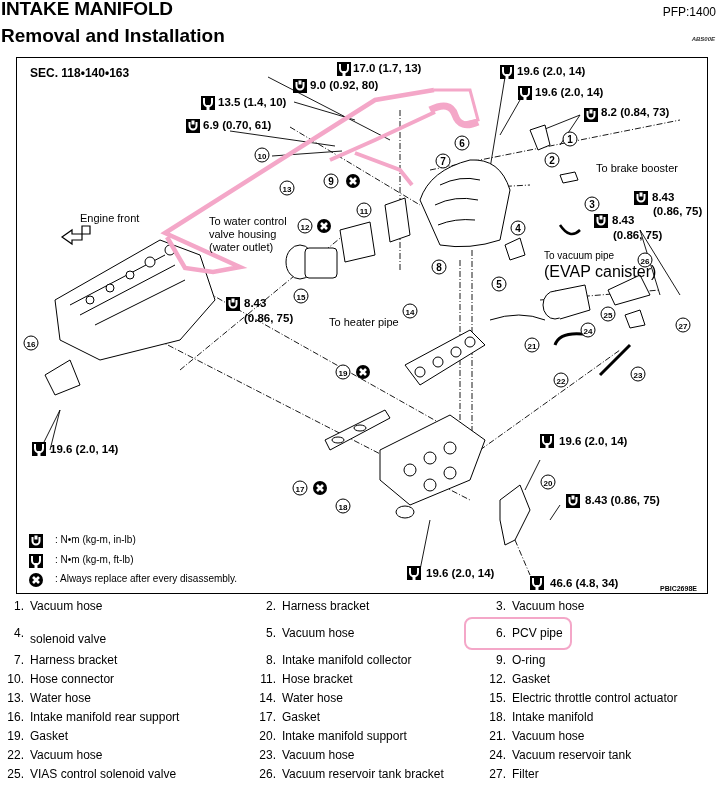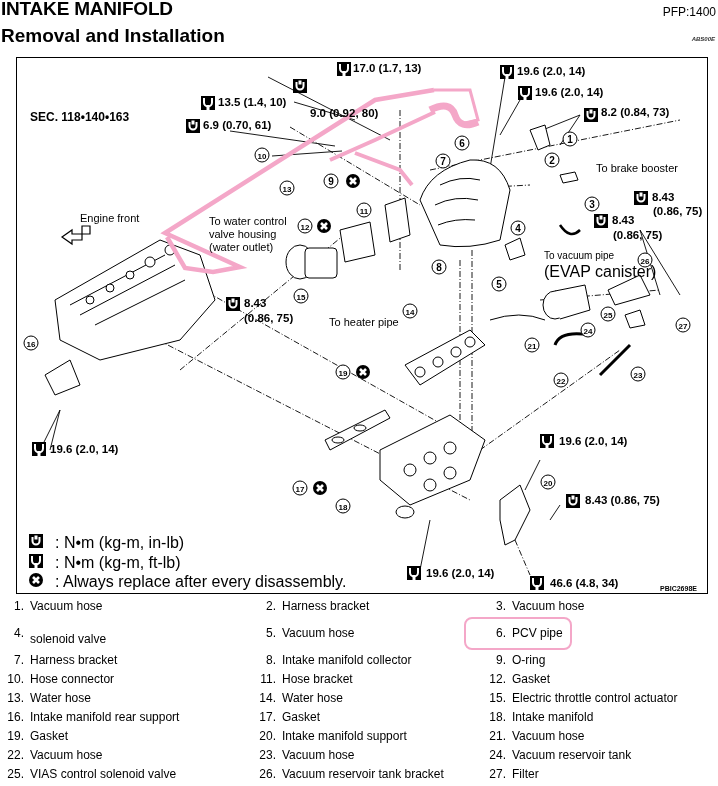--- a/index.html
+++ b/index.html
@@ -4,24 +4,24 @@
 <style>
   html, body { margin: 0; padding: 0; background: #ffffff; }
   body { width: 718px; height: 786px; position: relative; overflow: hidden; font-family: "Liberation Sans", sans-serif; color: #000; }
   .abs { position: absolute; }
   #title { left: 1px; top: -2px; font-size: 19px; font-weight: bold; letter-spacing: -0.2px; white-space: nowrap; }
   #subtitle { left: 1px; top: 25px; font-size: 19px; font-weight: bold; white-space: nowrap; }
   #pfp { right: 2px; top: 5px; font-size: 12px; white-space: nowrap; }
   #code { right: 3px; top: 36px; font-size: 6px; font-style: italic; font-weight: bold; color: #333; }
   #frame { left: 16px; top: 57px; width: 692px; height: 537px; border: 1.5px solid #000; box-sizing: border-box; }
   #diagram { position: absolute; left: 0; top: 0; }
-  .sec { font-size: 12px; font-weight: bold; margin-top: 44px; }
+  .sec { font-size: 12px; font-weight: bold; }
   .tq { font-size: 11.5px; font-weight: bold; white-space: nowrap; }
   .note { font-size: 11px; white-space: nowrap; }
-  .legend-row { font-size: 16px; white-space: nowrap; display: flex; align-items: center; gap: 4px; }
+  .legend-row { font-size: 10px; white-space: nowrap; display: flex; align-items: center; gap: 4px; }
   .pbic { font-size: 7px; font-weight: bold; }
   .prow { position: absolute; font-size: 12px; white-space: nowrap; }
   .pnum { position: absolute; text-align: right; width: 24px; }
   .plabel { position: absolute; left: 30px; line-height: 14px; }
   #hl { position: absolute; left: 464px; top: 617px; width: 108px; height: 33px; border: 2.5px solid #f4a7c8; border-radius: 8px; box-sizing: border-box; }
 </style>
 </head>
 <body>
 
 <div id="title" class="abs">INTAKE MANIFOLD</div>
@@ -286,21 +286,21 @@
   </g>
 
   <g stroke="#000" stroke-width="1.2" fill="#fff">
     <path d="M62 237 L72 230 L72 234 L90 234 L90 226 L82 226 L82 240 L72 240 L72 244 Z"></path>
   </g>
 </svg>
 
 <div class="abs sec" style="left:30px;top:66px;">SEC. 118•140•163</div>
 
 <div class="abs tq" style="left:353px;top:62px;">17.0 (1.7, 13)</div>
-<div class="abs tq" style="left:310px;top:79px;margin-top:28px;">9.0 (0.92, 80)</div>
+<div class="abs tq" style="left:310px;top:79px;">9.0 (0.92, 80)</div>
 <div class="abs tq" style="left:218px;top:96px;">13.5 (1.4, 10)</div>
 <div class="abs tq" style="left:203px;top:119px;">6.9 (0.70, 61)</div>
 <div class="abs tq" style="left:517px;top:65px;">19.6 (2.0, 14)</div>
 <div class="abs tq" style="left:535px;top:86px;">19.6 (2.0, 14)</div>
 <div class="abs tq" style="left:601px;top:106px;">8.2 (0.84, 73)</div>
 <div class="abs tq" style="left:652px;top:191px;">8.43</div>
 <div class="abs tq" style="left:653px;top:205px;">(0.86, 75)</div>
 <div class="abs tq" style="left:612px;top:214px;">8.43</div>
 <div class="abs tq" style="left:613px;top:229px;">(0.86, 75)</div>
 <div class="abs tq" style="left:244px;top:297px;">8.43</div>

